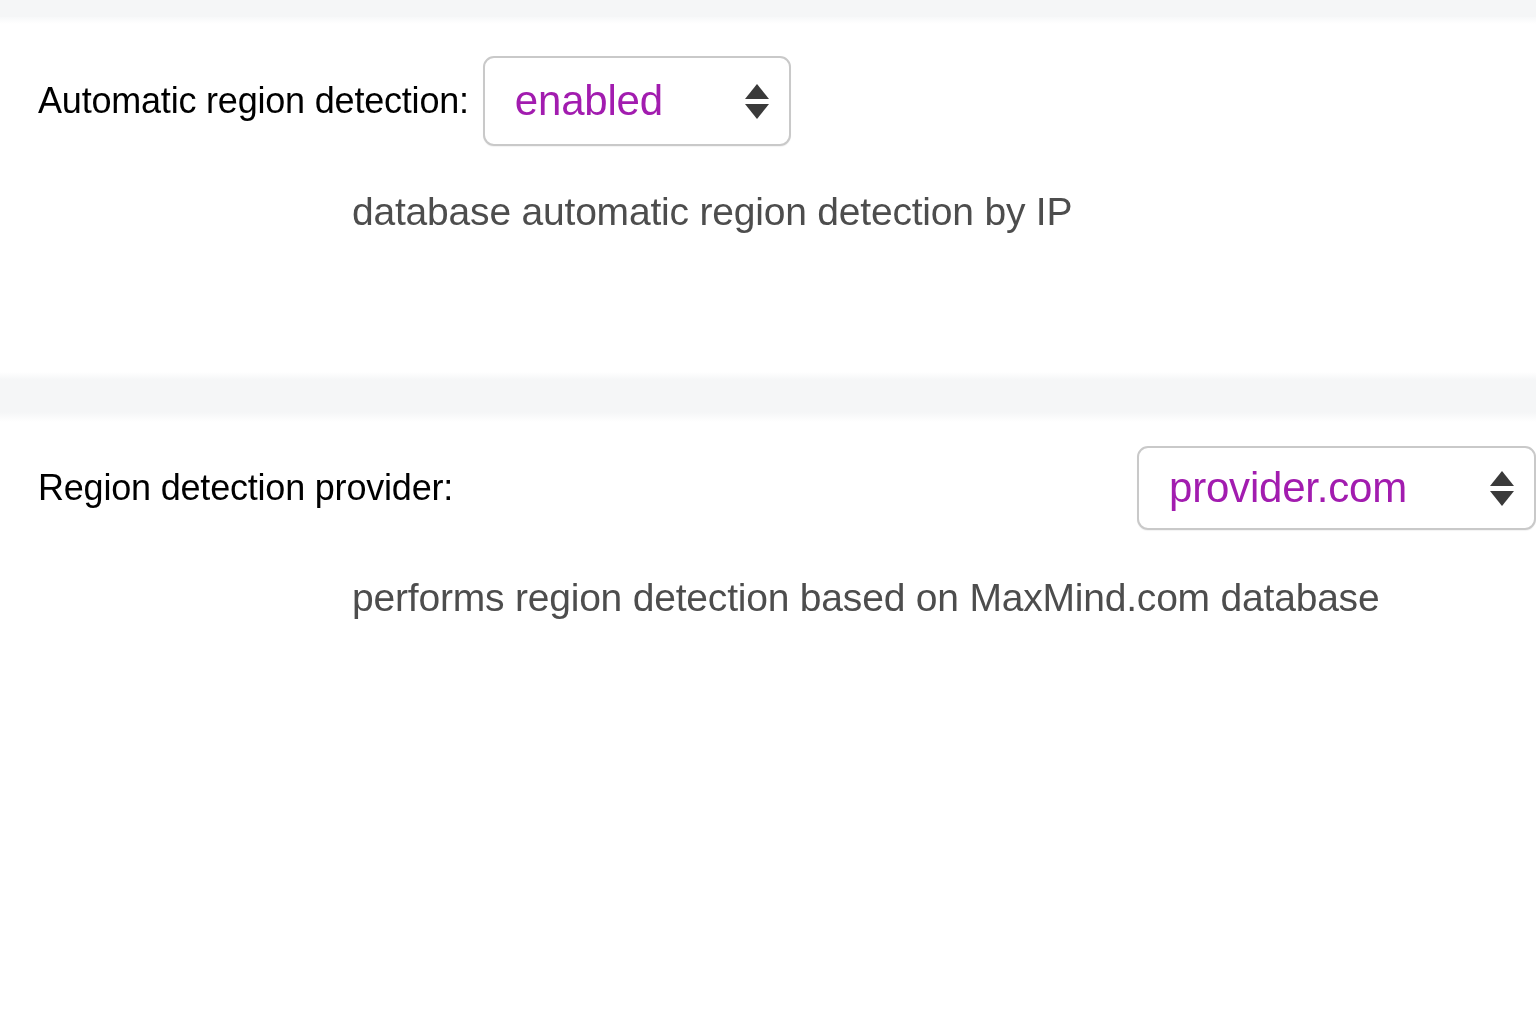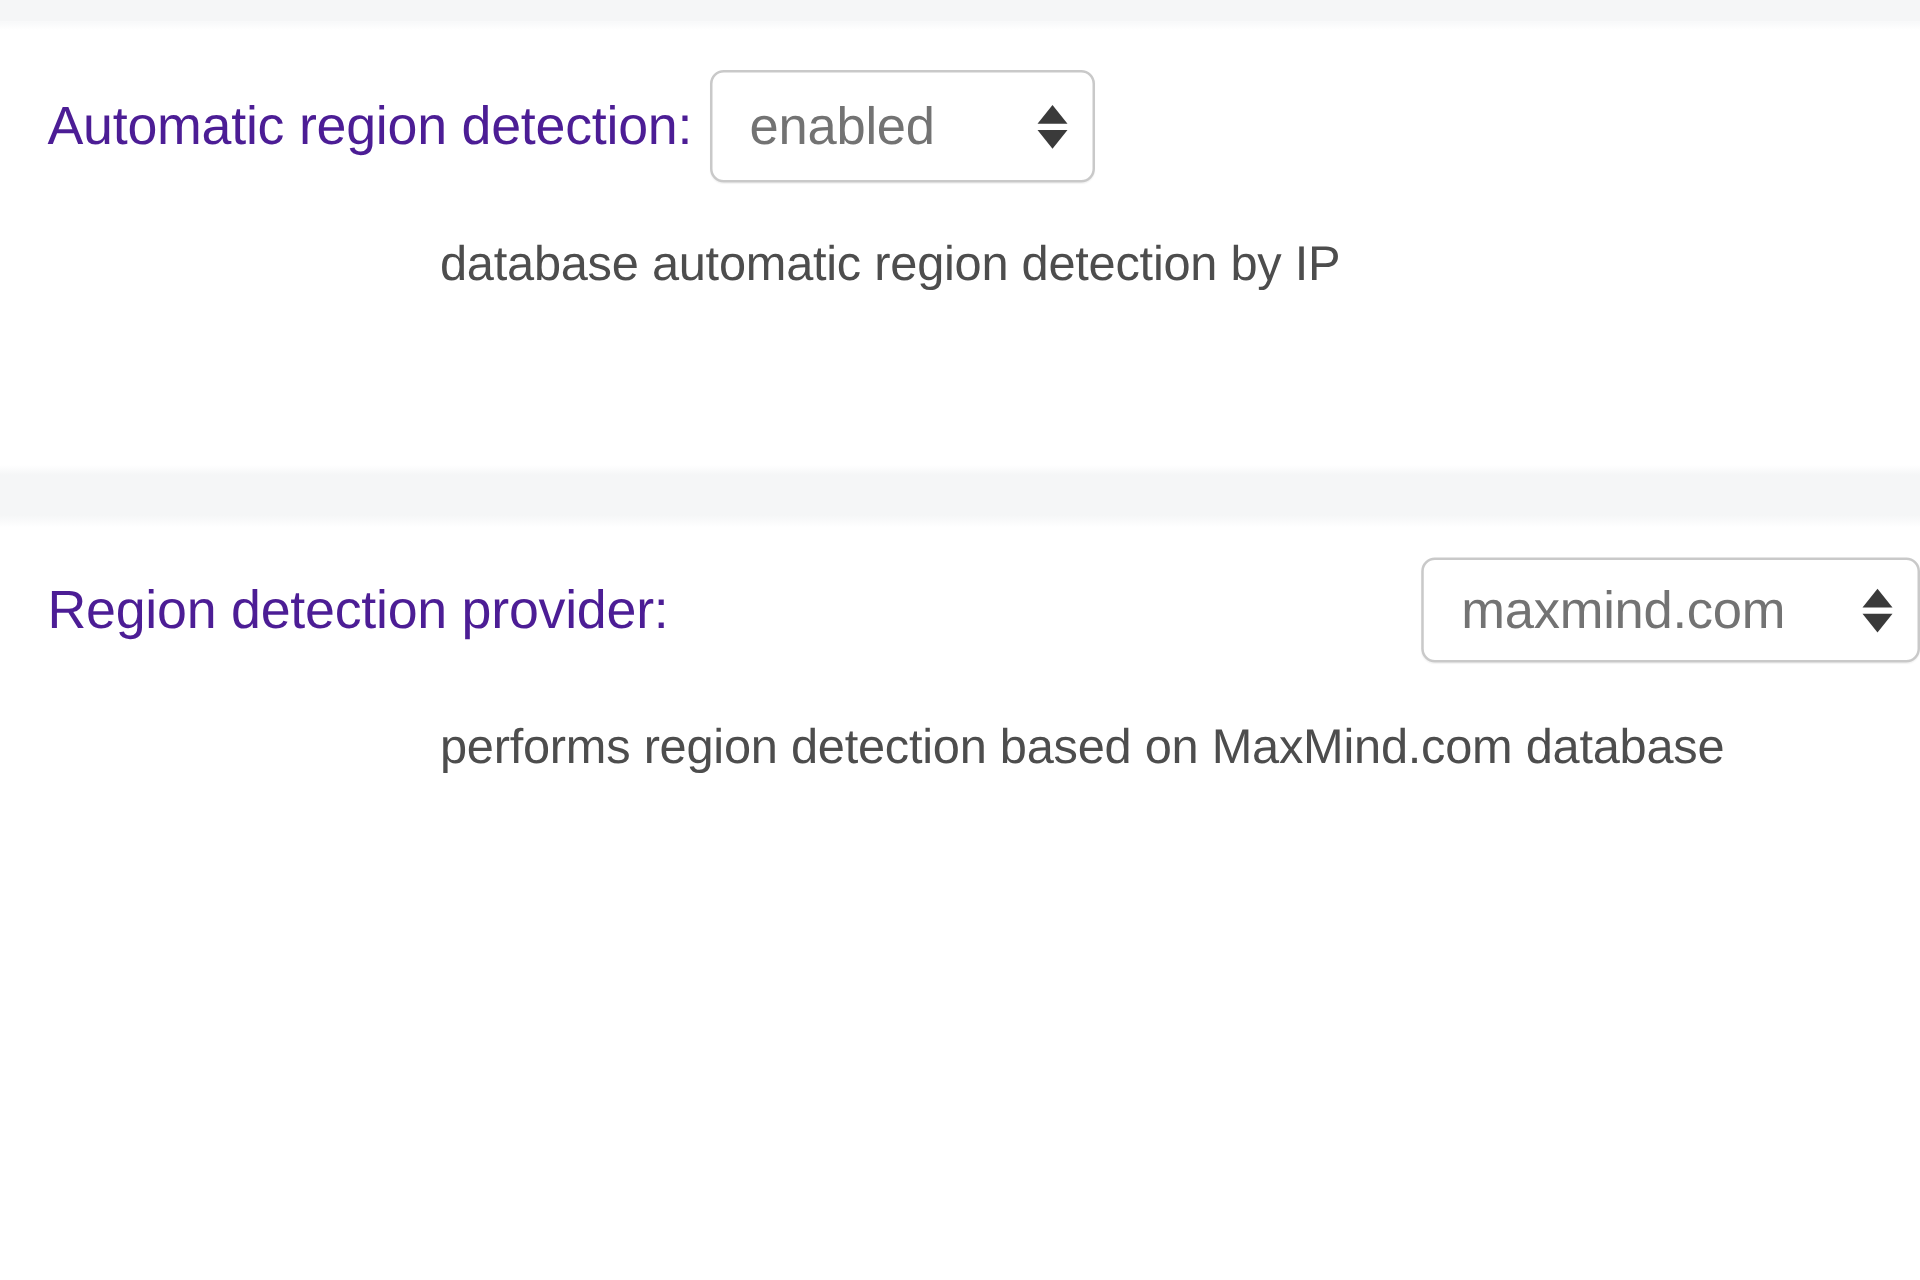--- a/index.html
+++ b/index.html
@@ -63,43 +63,43 @@
   .setting-row {
     position: absolute;
     left: 0;
     width: 1536px;
   }
   .setting-line {
     display: flex;
     align-items: center;
   }
   .setting-label {
-    font-size: 43px;
+    font-size: 36px;
     line-height: 1;
-    color: #4c1d95;
+    color: #000000;
     letter-spacing: -0.2px;
     white-space: nowrap;
   }
 
   
   .select-control {
     position: relative;
     display: inline-flex;
     align-items: center;
     box-sizing: border-box;
     background: #ffffff;
     border: 2px solid #c9c9c9;
     border-radius: 11px;
     box-shadow: 0 1px 1px rgba(0,0,0,0.05);
     cursor: default;
   }
   .select-value {
     font-size: 42px;
     line-height: 1;
-    color: #737373;
+    color: #a21caf;
     letter-spacing: -0.2px;
     white-space: nowrap;
   }
   .select-arrows {
     display: flex;
     flex-direction: column;
     align-items: center;
     justify-content: center;
     gap: 5px;
   }
@@ -174,21 +174,21 @@
 <div class="setting-description" id="desc-automatic-region-detection">database automatic region detection by IP</div>
 
 <div class="section-divider-fade-top"></div>
 <div class="section-divider"></div>
 <div class="section-divider-fade-bottom"></div>
 
 <div class="setting-row" id="row-region-detection-provider">
   <div class="setting-line">
     <span class="setting-label">Region detection provider:</span>
     <div class="select-control" id="select-region-detection-provider">
-      <span class="select-value">maxmind.com</span>
+      <span class="select-value">provider.com</span>
       <span class="select-arrows">
         <span class="arrow-up"></span>
         <span class="arrow-down"></span>
       </span>
     </div>
   </div>
 </div>
 <div class="setting-description" id="desc-region-detection-provider">performs region detection based on MaxMind.com database</div>
 
 </body></html>

